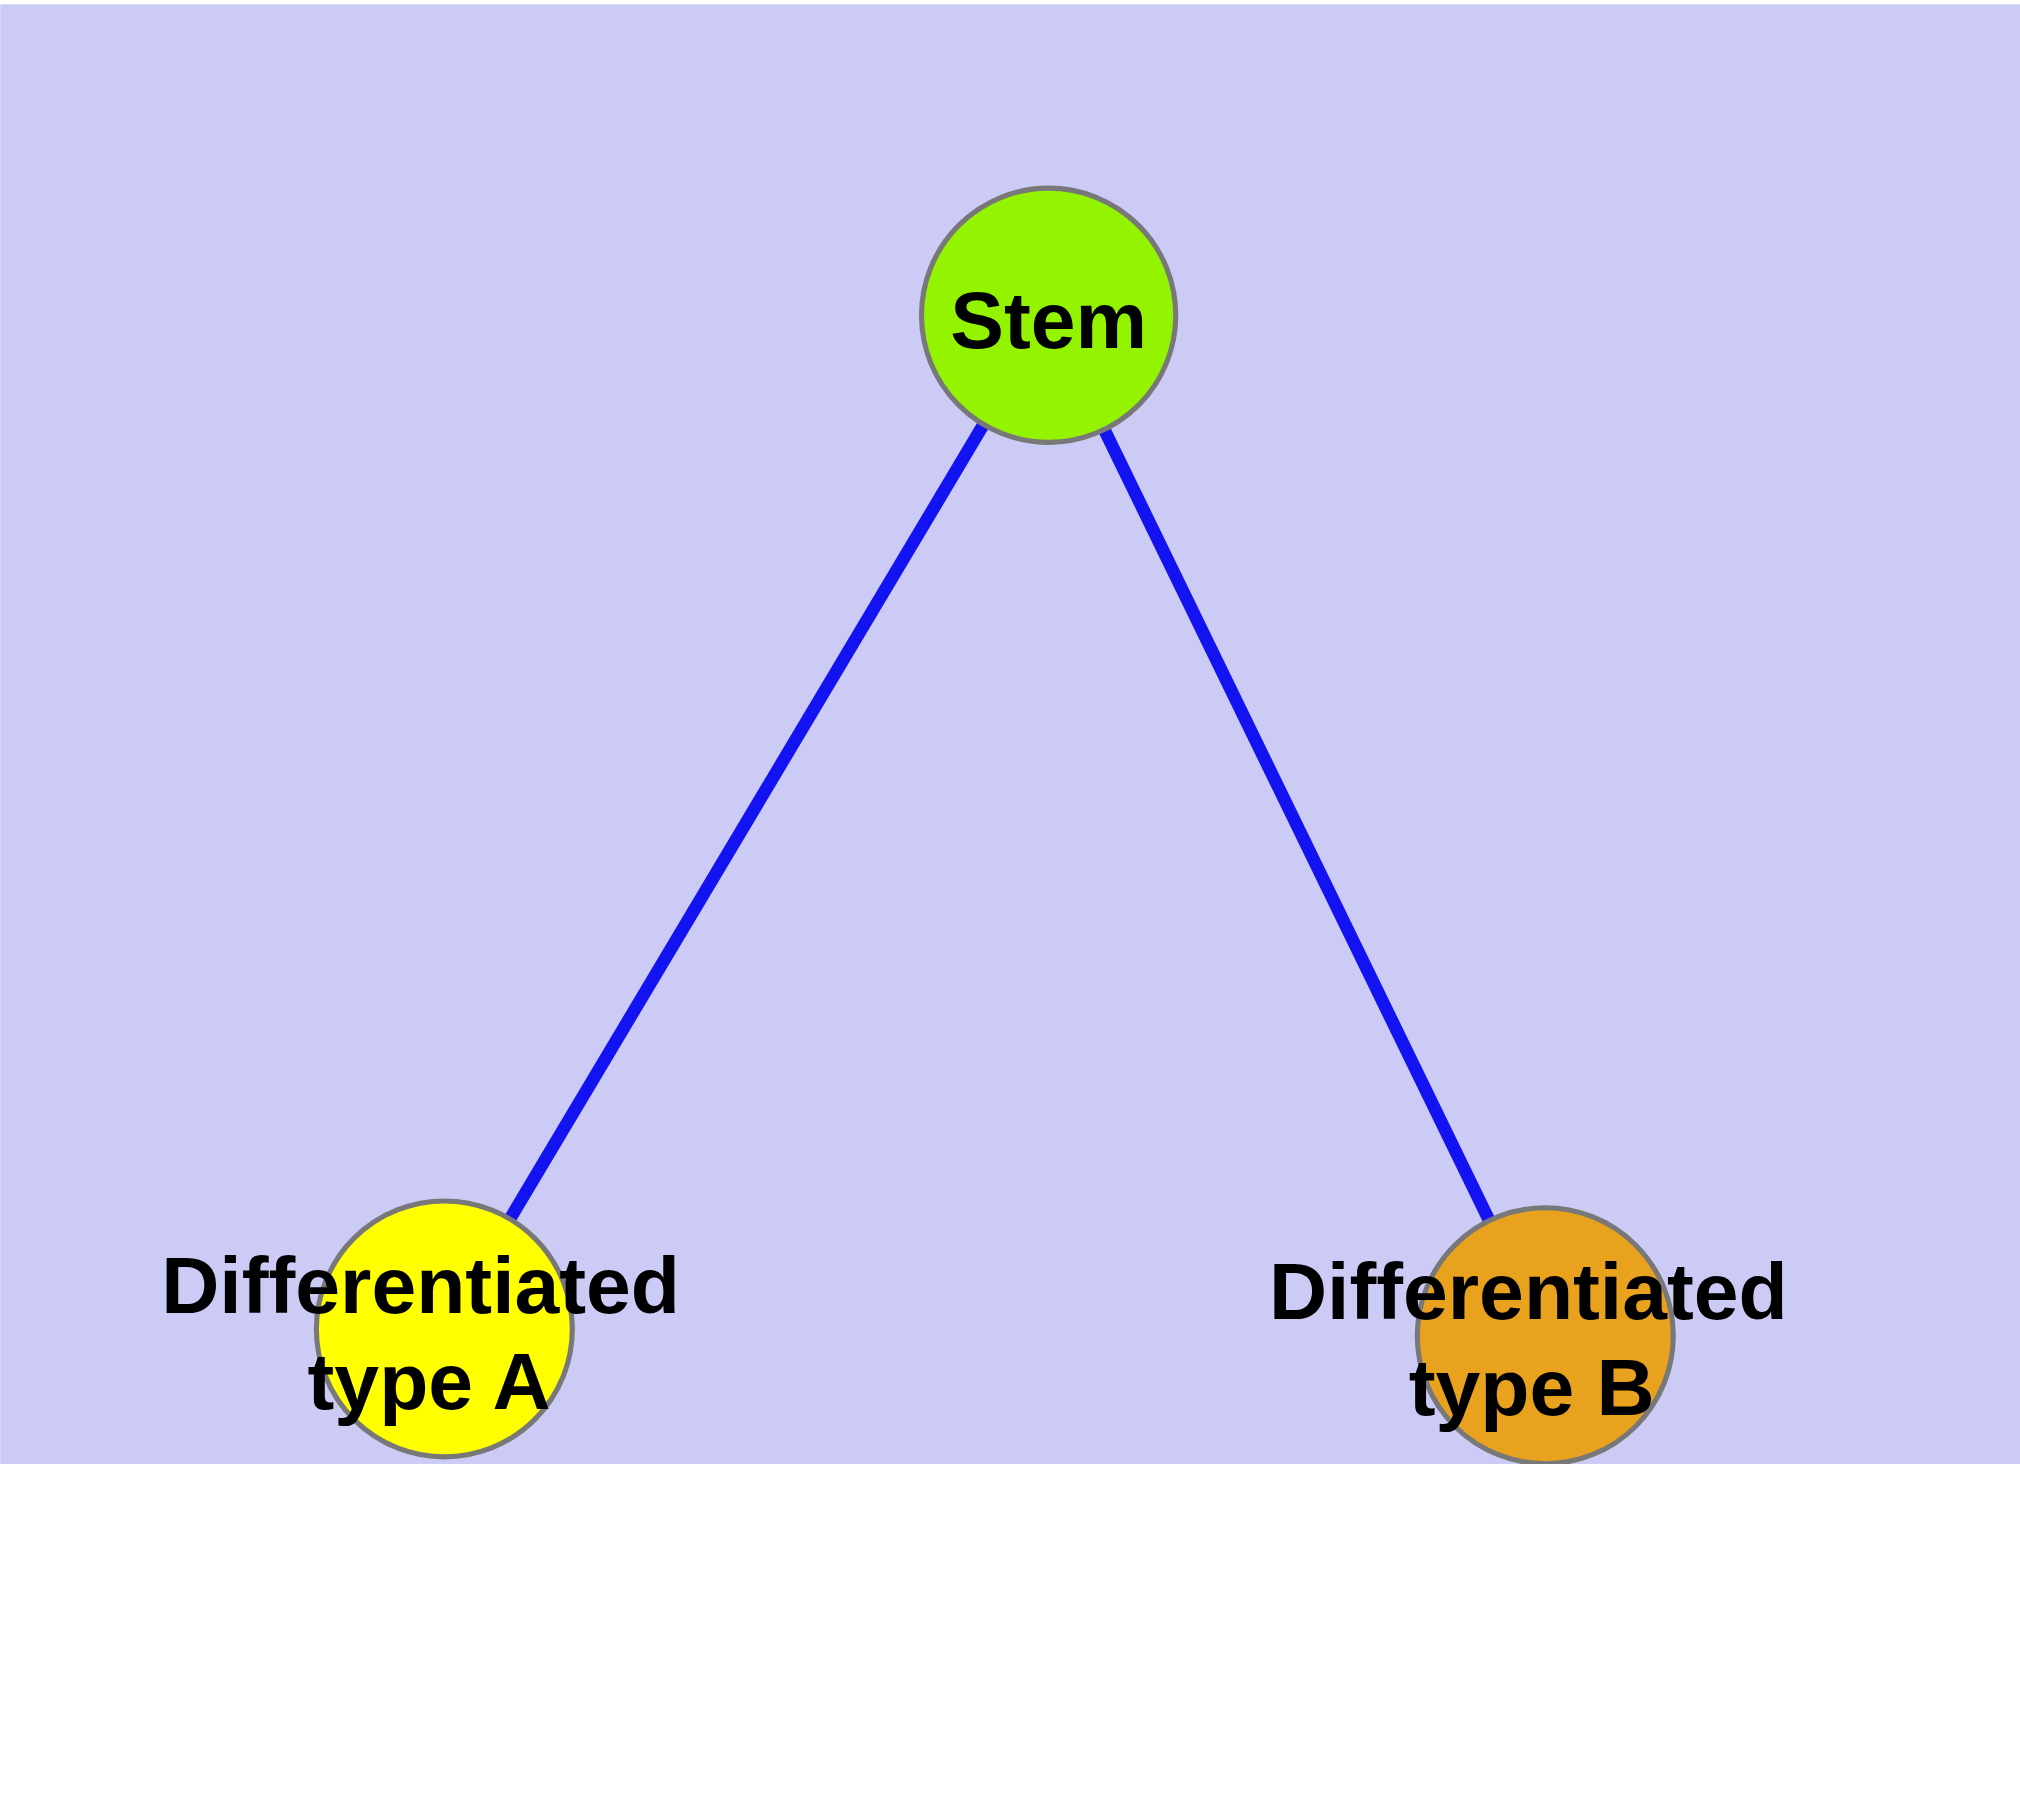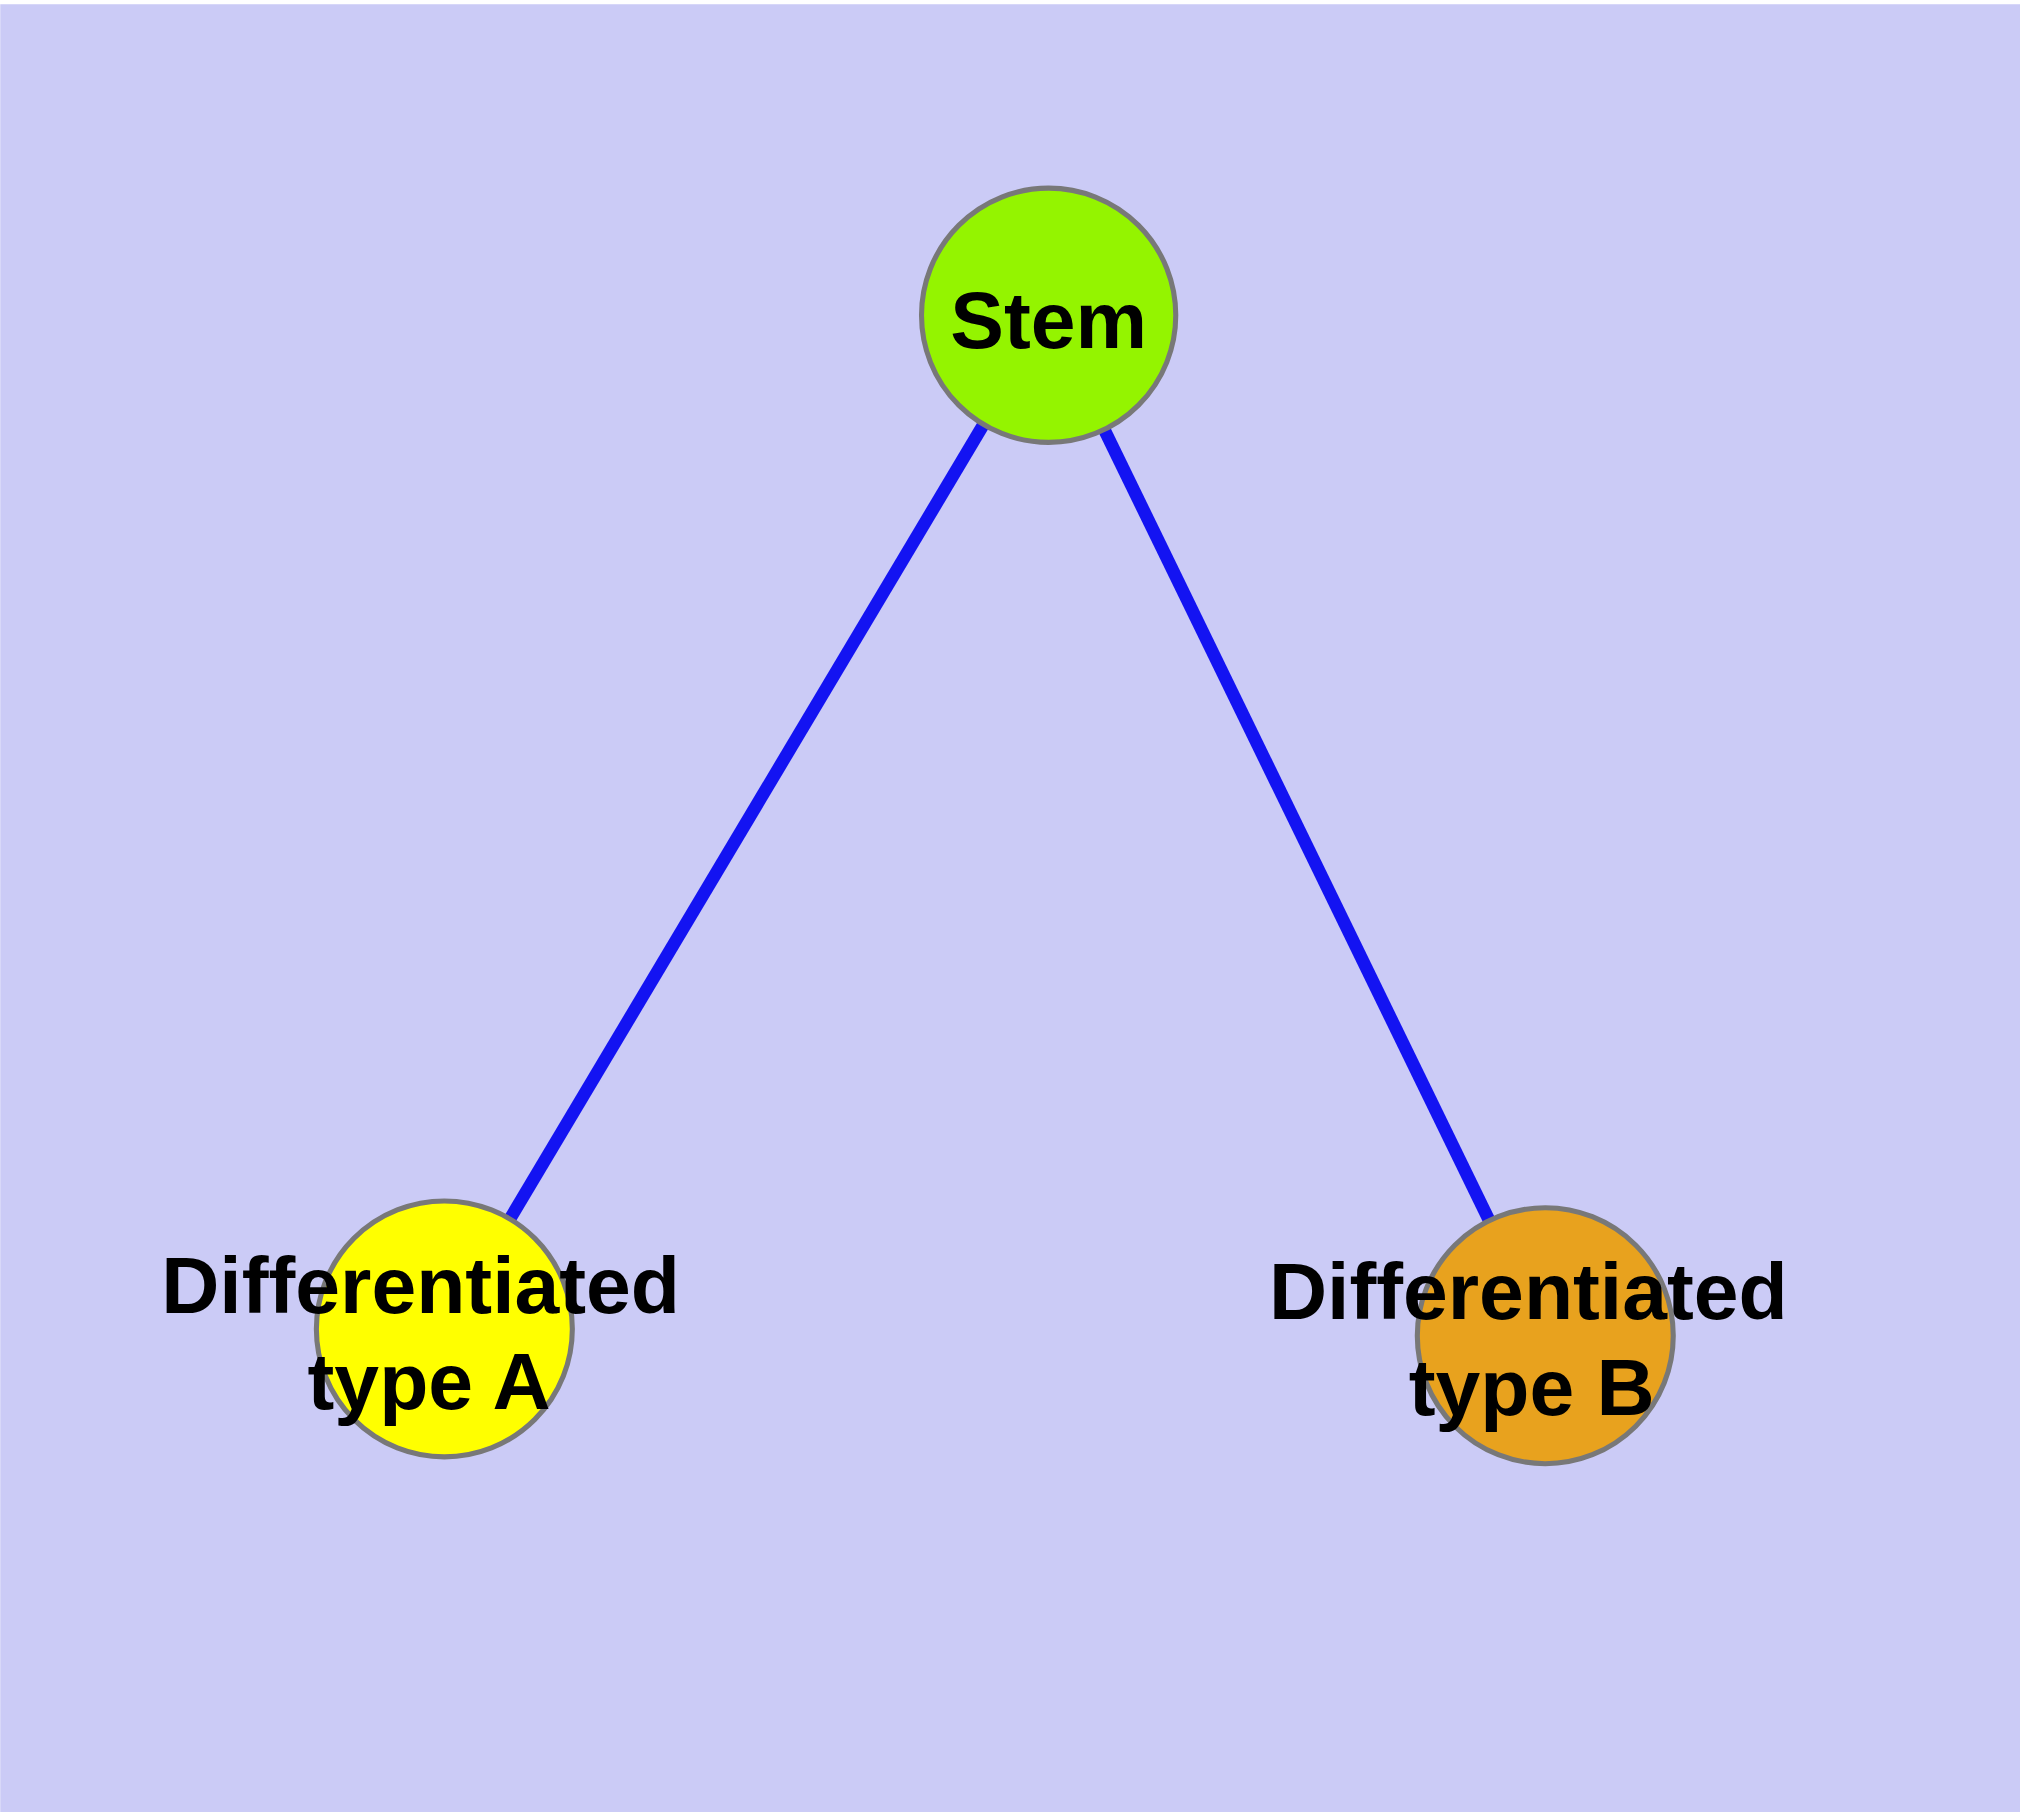--- a/index.html
+++ b/index.html
@@ -3,21 +3,21 @@
 <meta charset="utf-8">
 <style>
   html, body {
     margin: 0;
     padding: 0;
     background: #FFFFFF;
   }
   .stage {
     position: relative;
     width: 2021px;
-    height: 1812px;
+    height: 1464px;
     overflow: hidden;
     font-family: "Liberation Sans", sans-serif;
   }
   .stage svg {
     position: absolute;
     left: 0;
     top: 0;
     display: block;
   }
   .edge {

